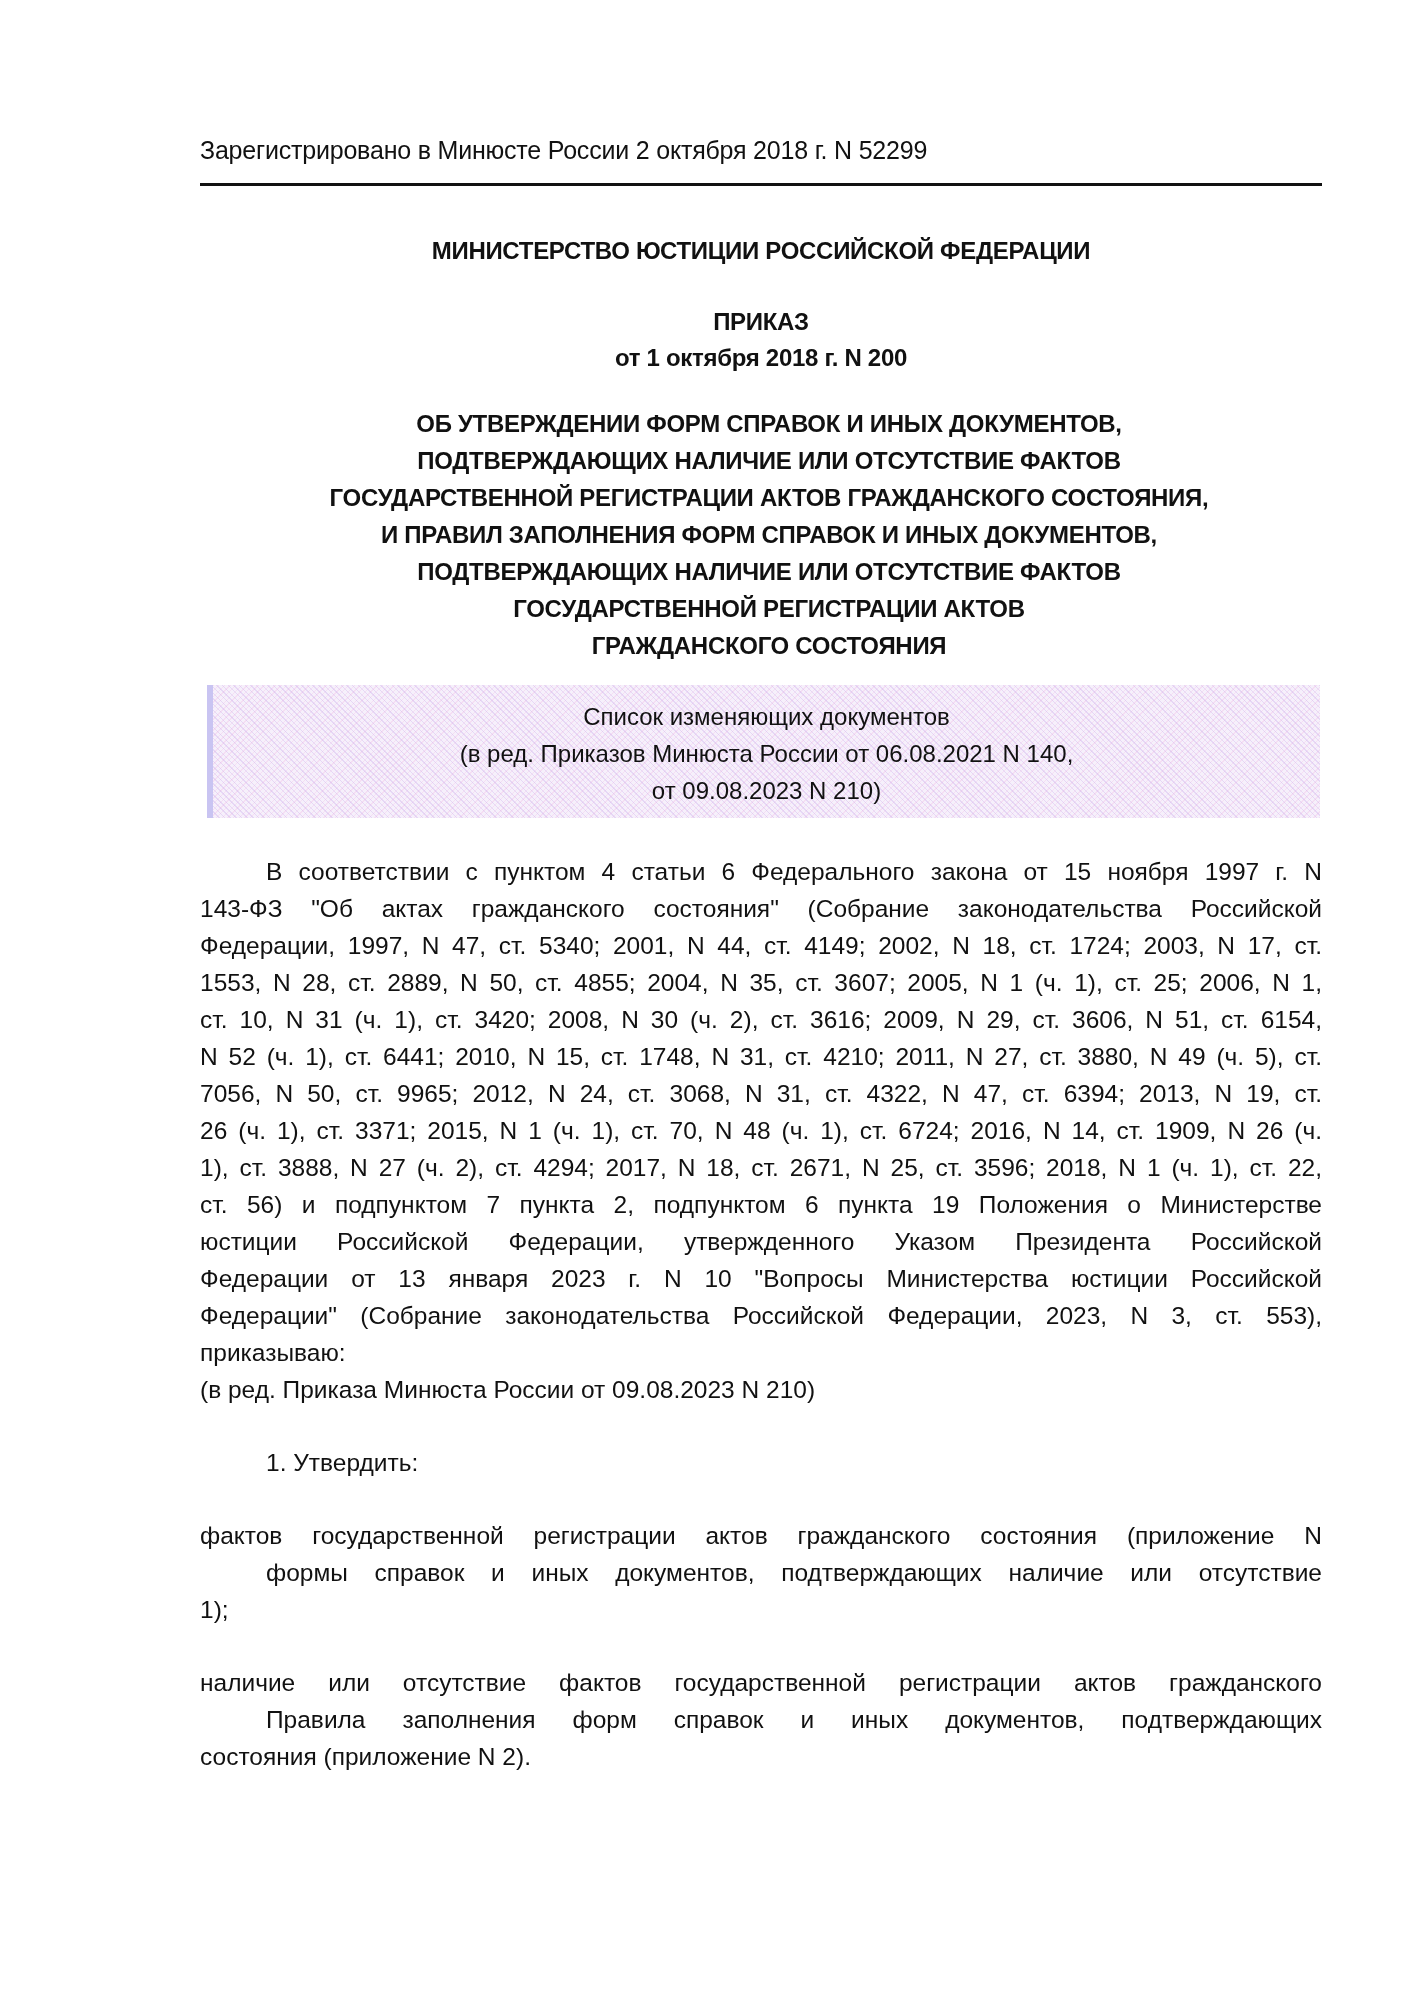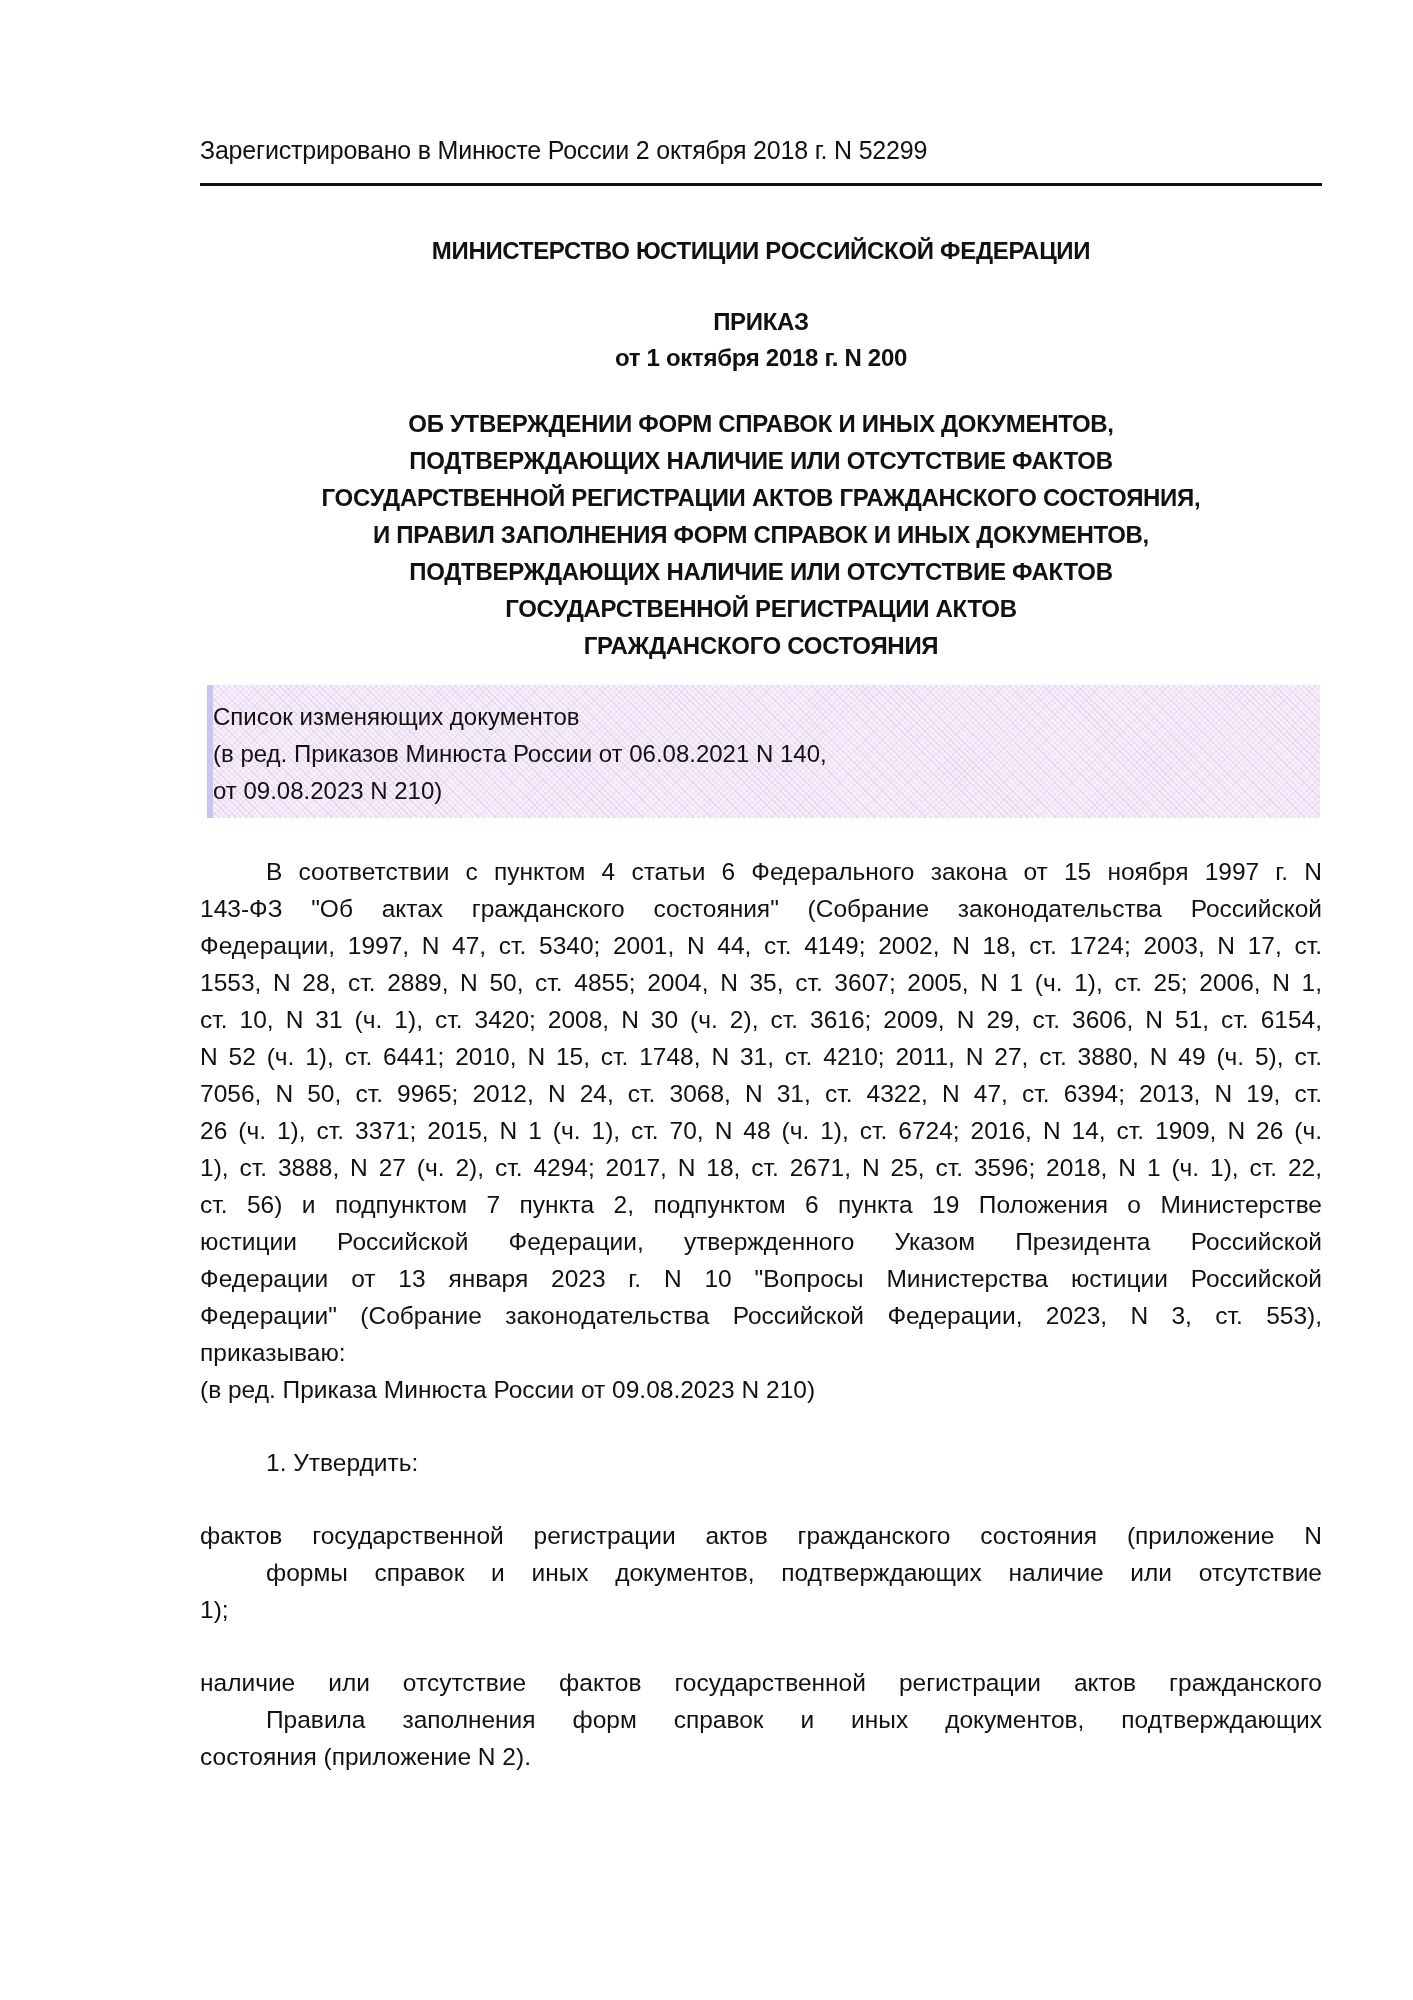--- a/index.html
+++ b/index.html
@@ -16,33 +16,33 @@
       font-size: 25px; letter-spacing: -0.2px; white-space: nowrap;
     }
     .reg-rule {
       position: absolute; top: 183px; left: 0; width: 1122px; height: 3px; background: #111;
     }
     .center { text-align: center; font-weight: bold; font-size: 24px; letter-spacing: -0.3px; }
     .ministry { position: absolute; top: 237px; left: 0; width: 1122px; }
     .order-kind { position: absolute; top: 308px; left: 0; width: 1122px; }
     .order-date { position: absolute; top: 344px; left: 0; width: 1122px; }
     .title-block {
-      position: absolute; top: 405px; left: 0; width: 1122px;
+      position: absolute; top: 405px; left: 8px; width: 1122px;
       line-height: 37px;
     }
     .title-block div { white-space: nowrap; }
     .revisions {
       position: absolute; top: 685px; left: 7px; width: 1113px; height: 133px;
       background-color: #f6f0fb;
       background-image:
         repeating-linear-gradient(45deg, rgba(200,170,235,0.35) 0 1px, transparent 1px 4px),
         repeating-linear-gradient(-45deg, rgba(240,170,220,0.25) 0 1px, transparent 1px 4px);
       border-left: 6px solid #c9c4f2;
       box-sizing: border-box;
-      text-align: left; font-size: 24px; line-height: 37px;
+      text-align: center; font-size: 24px; line-height: 37px;
       padding-top: 13px;
     }
     .body-text {
       position: absolute; top: 853px; left: 0; width: 1122px;
       font-size: 24.5px; line-height: 37px; text-align: justify;
     }
     .body-text p { margin: 0; }
     .indent { text-indent: 66px; }
     .gap-lg { margin-top: 36px !important; }
     .line { display: block; text-align: justify; text-align-last: justify; white-space: nowrap; }

